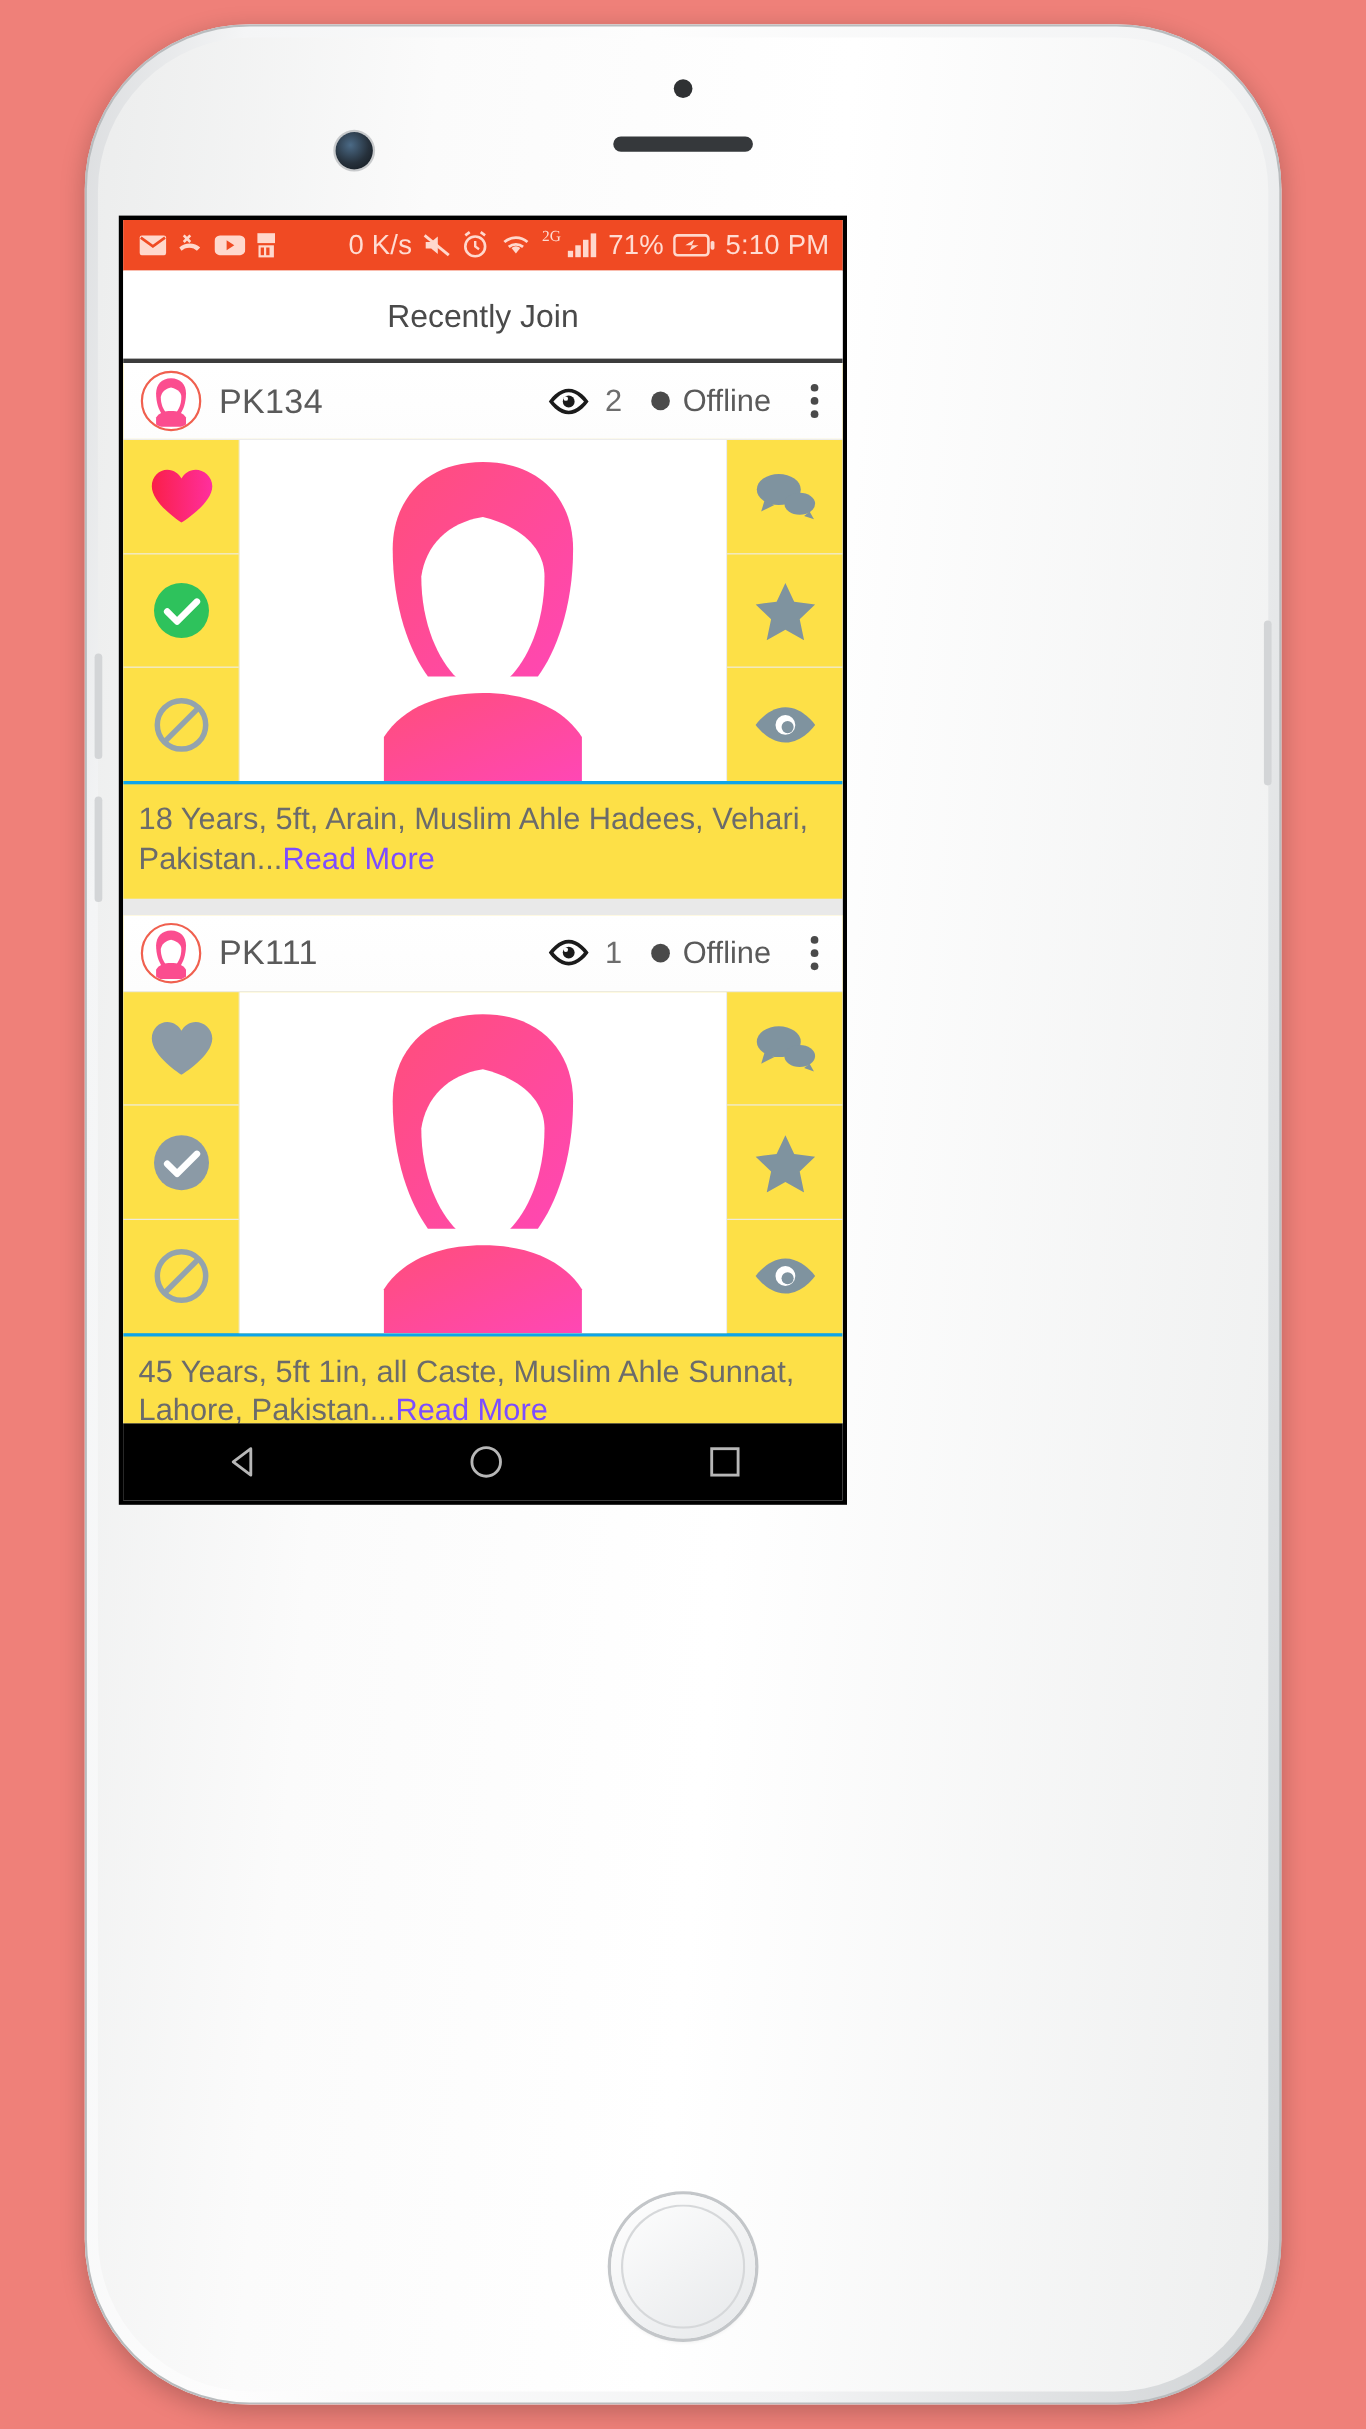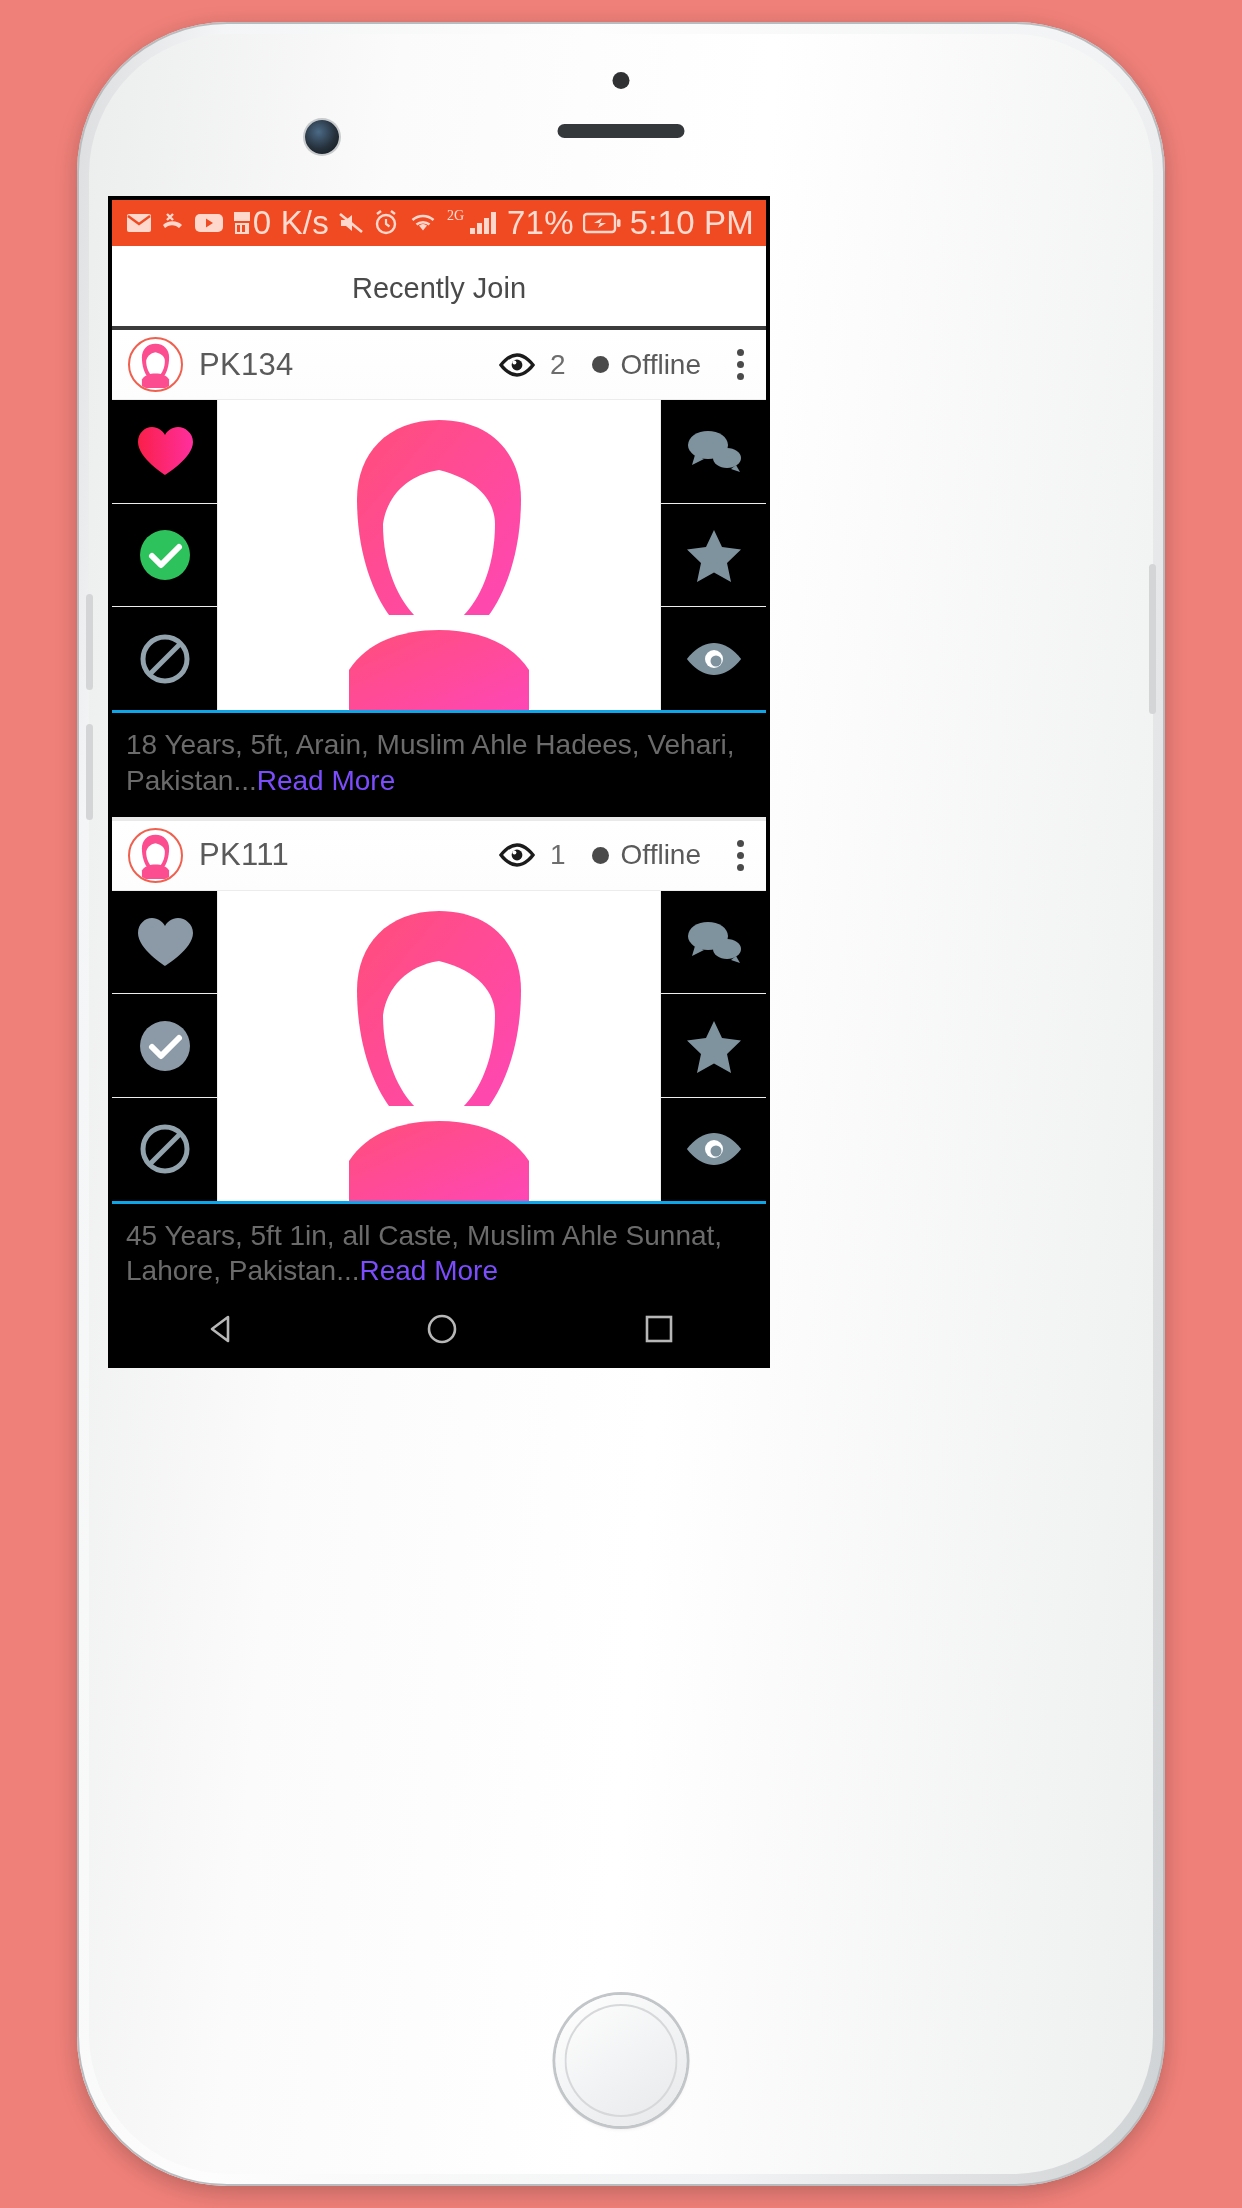--- a/index.html
+++ b/index.html
@@ -82,38 +82,38 @@
     height: 46px; flex: 0 0 46px;
     background: #f04a23;
     display: flex; align-items: center;
     padding: 0 12px 0 14px;
     color: #ffd8cd;
     font-size: 24px;
   }
   .sb-left { display: flex; align-items: center; gap: 9px; }
   .sb-right { display: flex; align-items: center; gap: 9px; margin-left: auto; }
   .sb-ico { display: block; }
-  .sb-text { font-size: 33px; color: #ffdcd2; letter-spacing: .2px; white-space: nowrap; text-align: right; }
+  .sb-text { font-size: 25px; color: #ffdcd2; letter-spacing: .2px; white-space: nowrap; text-align: right; }
   .sb-2g { font-size: 14px; position: relative; top: -7px; margin-right: -3px; color: #ffdcd2; font-family: Liberation Serif, serif;}
 
   
   .tabs { display: flex; height: 84px; flex: 0 0 84px; background: #fff; justify-content: flex-end; }
   .tab {
     flex: 1; display: flex; align-items: center; justify-content: center;
     font-size: 29px; color: #bcbcbc; position: relative;
   }
   .tab.active { color: #4a4a4a; }
   .tab.active::after {
     content: ""; position: absolute; left: 0; right: 0; bottom: 0;
     height: 4px; background: #3c3c3c;
   }
 
   
   .list { flex: 1; background: #e9e9e9; overflow: hidden; }
-  .card { background: #000000; margin-bottom: 4px; }
+  .card { background: #fde047; margin-bottom: 15px; }
 
   
   .card-head {
     display: flex; align-items: center; height: 70px;
     padding: 0 12px 0 16px;
     border-bottom: 1px solid #ececec;
     background: linear-gradient(#ffffff,#fdfdfd);
   }
   .avatar-ring {
     width: 55px; height: 55px; border-radius: 50%;

